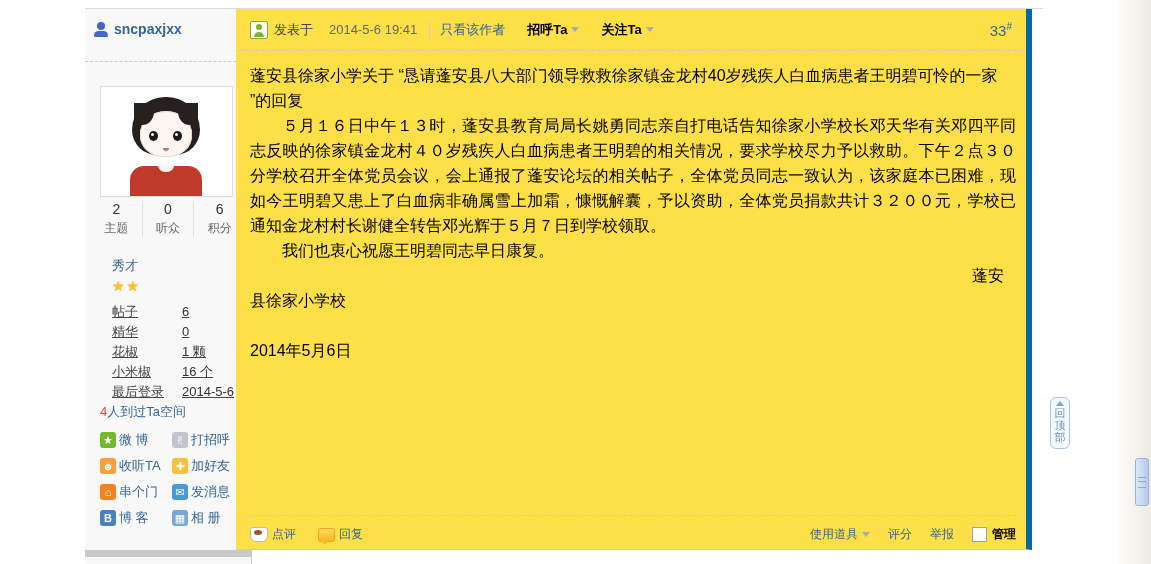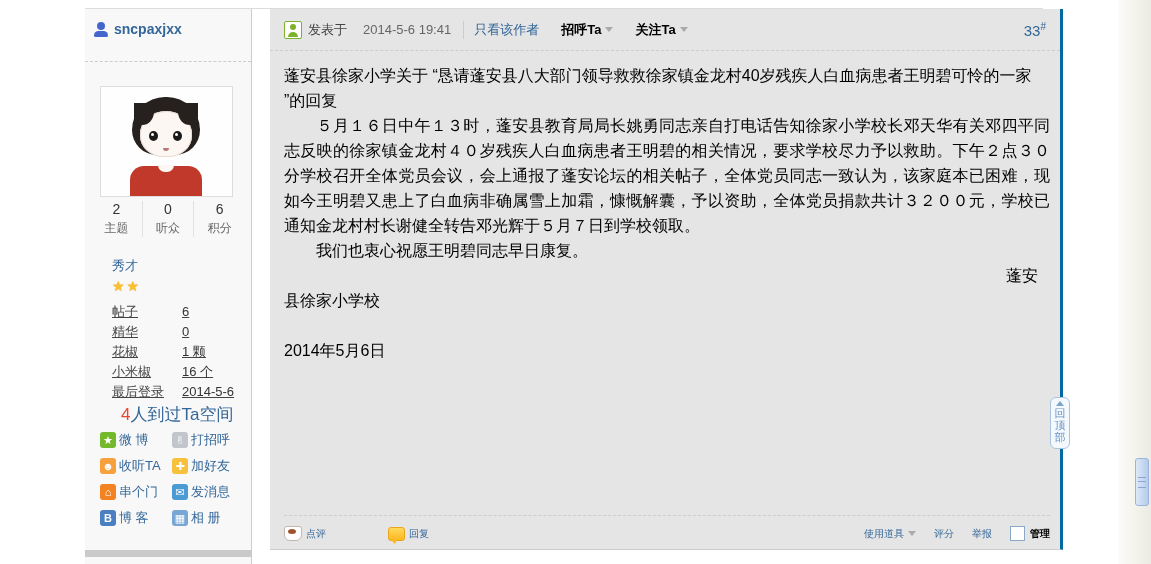--- a/index.html
+++ b/index.html
@@ -56,52 +56,52 @@
   .stat .l{font-size:12px;color:#666;margin-top:3px;}
 
   .rank{position:absolute;top:248px;left:27px;font-size:13px;color:#369;text-decoration:none;}
   .stars{position:absolute;top:269px;left:27px;font-size:14px;color:#fbc02d;text-shadow:0 0 1px #e6960a;letter-spacing:2px;}
 
   .detail-list{position:absolute;top:293px;left:27px;right:6px;font-size:13px;color:#444;text-decoration:underline;}
   .detail-list .row{display:flex;line-height:20px;}
   .detail-list .lab{width:70px;}
   .detail-list .val{color:#333;}
 
-  .visitors{position:absolute;top:394px;left:15px;font-size:17px;text-decoration:none;color:#369;margin-left:21px;}
+  .visitors{position:absolute;top:394px;left:15px;font-size:13px;text-decoration:none;color:#369;}
   .visitors .num{color:#e43;}
 
   .actions{position:absolute;top:418px;left:15px;width:145px;display:grid;grid-template-columns:72px 1fr;grid-auto-rows:26px;}
   .act{display:flex;align-items:center;font-size:13px;color:#369;text-decoration:none;white-space:nowrap;}
   .ic{width:16px;height:16px;display:inline-block;border-radius:3px;color:#fff;font-size:11px;line-height:16px;text-align:center;margin-right:3px;flex:0 0 16px;}
   .ic-weibo{background:#74b82c;} .ic-greet{background:#c2c6cc;color:#fff;}
   .ic-listen{background:#f6a13c;} .ic-addfriend{background:#f7c13d;}
   .ic-visit{background:#f58220;} .ic-msg{background:#4a9bd4;}
   .ic-blog{background:#4a7fc1;font-weight:bold;} .ic-album{background:#79a7d4;}
 
   
-  .content{position:absolute;left:270px;top:9px;width:790px;height:540px;background:#e5e5e5;border-right:3px solid #0369a1;border-bottom:1px solid #ccc;}
+  .content{position:absolute;left:236px;top:9px;width:790px;height:540px;background:#fde047;border-right:6px solid #0369a1;border-bottom:1px solid #ccc;}
   .post-head{position:relative;height:41px;display:flex;align-items:center;padding:0 14px;border-bottom:1px dashed #ccc;font-size:13px;color:#555;}
   .ic-poster{position:relative;width:16px;height:16px;background:#fff;border:1px solid #7db32a;border-radius:2px;margin-right:6px;flex:0 0 16px;}
   .ic-poster::before{content:"";position:absolute;top:2px;left:5px;width:6px;height:6px;border-radius:50%;background:#7db32a;}
   .ic-poster::after{content:"";position:absolute;bottom:1px;left:3px;width:10px;height:5px;border-radius:5px 5px 0 0;background:#7db32a;}
   .post-head .plabel{color:#444;}
   .post-head .ptime{color:#666;margin-left:16px;}
   .view-author{color:#369;text-decoration:none;margin-left:12px;padding-left:10px;border-left:1px solid #ccc;}
   .hbtn{color:#000;font-weight:bold;text-decoration:none;margin-left:22px;}
   .arrow-down{display:inline-block;width:0;height:0;border-left:4px solid transparent;border-right:4px solid transparent;border-top:5px solid #aaa;margin-left:4px;vertical-align:2px;}
   .floor{margin-left:auto;color:#369;font-size:15px;text-decoration:none;}
   .floor sup{font-size:10px;}
 
   .post-body{padding:12px 10px 0 14px;font-size:16px;line-height:25px;color:#000;}
   .post-title{margin:0 0 0 0;}
   .post-para{text-align:justify;}
   .sig-right{text-align:right;padding-right:12px;}
   .blank-line{height:25px;}
 
-  .post-footer{position:absolute;left:14px;right:10px;top:506px;border-top:1px dashed #ccc;padding-top:10px;display:flex;align-items:center;font-size:10px;gap:40px;}
+  .post-footer{position:absolute;left:14px;right:10px;top:506px;border-top:1px dashed #ccc;padding-top:10px;display:flex;align-items:center;font-size:12px;}
   .f-link{color:#369;text-decoration:none;display:flex;align-items:center;}
   .ic-cup{position:relative;width:16px;height:13px;background:#fff;border:1px solid #c2b9ae;border-radius:3px 3px 6px 6px;margin-right:4px;}
   .ic-cup::after{content:"";position:absolute;top:2px;left:3px;width:8px;height:5px;background:#a0522d;border-radius:50%;}
   .ic-reply{position:relative;width:15px;height:12px;background:linear-gradient(#ffd95e,#fcb821);border:1px solid #e9a617;border-radius:3px;margin:0 4px 0 22px;}
   .ic-reply::after{content:"";position:absolute;bottom:-4px;left:2px;border-left:4px solid transparent;border-right:2px solid transparent;border-top:4px solid #fcb821;}
   .f-right{margin-left:auto;display:flex;align-items:center;gap:18px;}
   .chk{display:inline-block;width:13px;height:13px;background:#fff;border:1px solid #8aa8c8;margin-right:5px;vertical-align:-2px;cursor:pointer;}
   .manage{color:#000;font-weight:bold;text-decoration:none;display:flex;align-items:center;}
 </style>
 </head>

